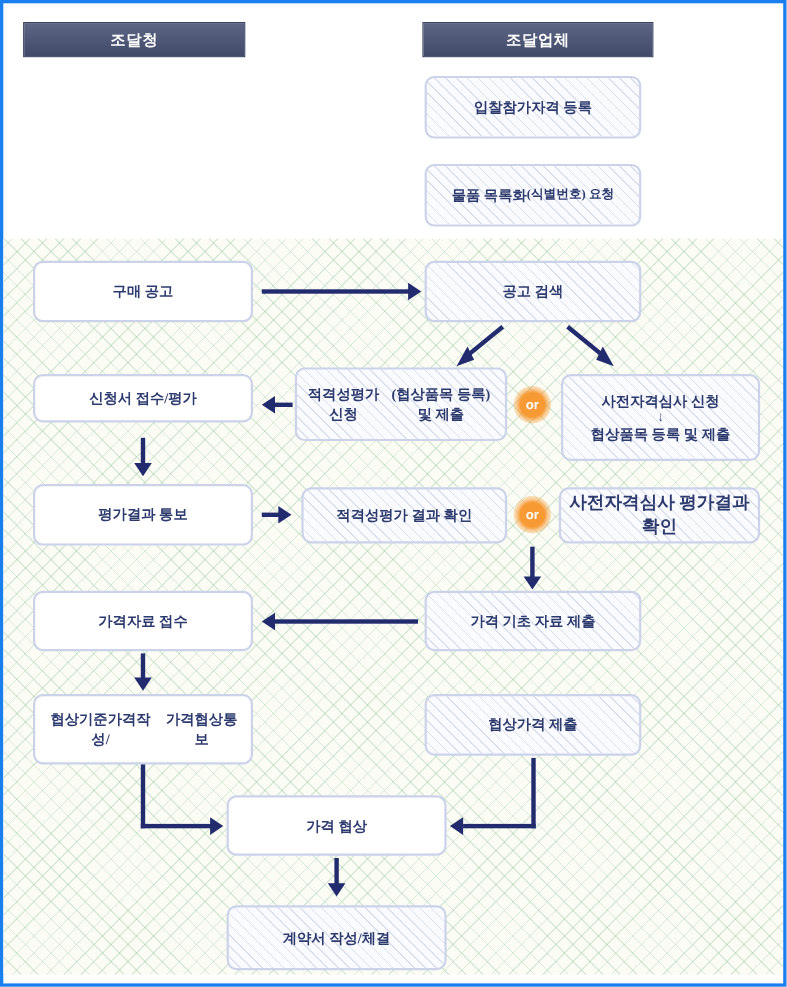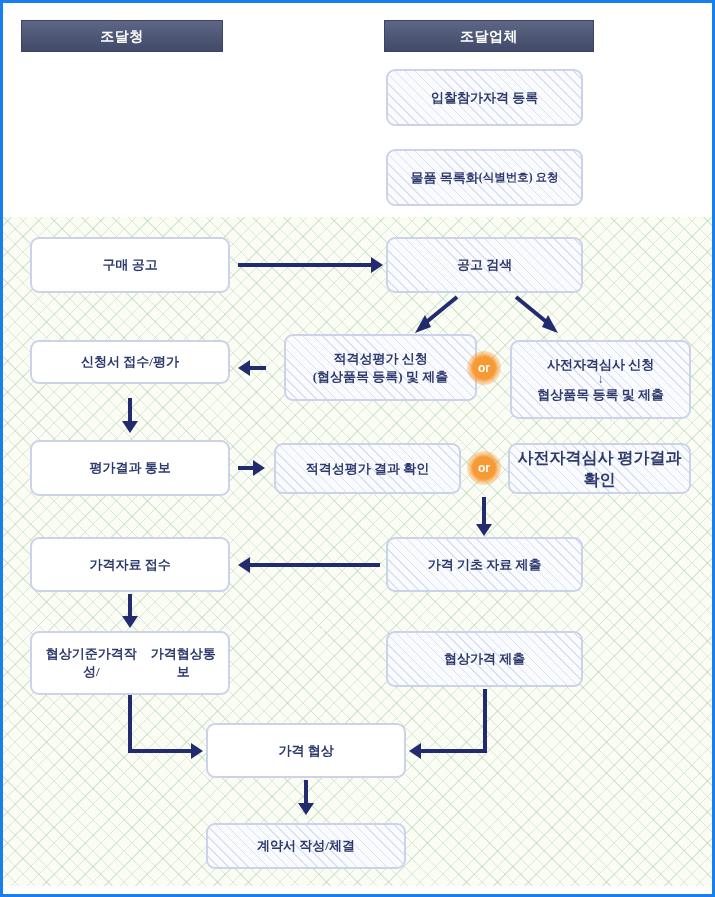--- a/index.html
+++ b/index.html
@@ -136,21 +136,21 @@
 
   <svg class="diag" style="left:404px;top:290px;" width="58" height="44" viewBox="0 0 58 44">
     <line x1="50" y1="4" x2="17" y2="31" stroke="#222b6e" stroke-width="4"></line>
     <polygon points="8,40 24,34 18,22" fill="#222b6e"></polygon>
   </svg>
   <svg class="diag" style="left:505px;top:290px;" width="58" height="44" viewBox="0 0 58 44">
     <line x1="8" y1="4" x2="41" y2="31" stroke="#222b6e" stroke-width="4"></line>
     <polygon points="50,40 34,34 40,22" fill="#222b6e"></polygon>
   </svg>
 
-  <div class="box hatch" style="left:265px;top:331px;width:193px;height:67px;flex-direction:column;margin-left:16px;">
+  <div class="box hatch" style="left:265px;top:331px;width:193px;height:67px;">
     <span>적격성평가 신청</span>
     <span>(협상품목 등록) 및 제출</span>
   </div>
 
   <div class="orbadge" style="left:464px;top:348px;">
     <span>or</span>
   </div>
 
   <div class="box hatch" style="left:507px;top:337px;width:181px;height:79px;flex-direction:column;">
     <span>사전자격심사 신청</span>
@@ -221,17 +221,17 @@
   <div class="lineH" style="left:418px;top:746px;width:66px;"></div>
   <div class="tipL" style="left:406px;top:740px;"></div>
 
   <div class="box" style="left:203px;top:720px;width:200px;height:55px;">
     <span>가격 협상</span>
   </div>
 
   <div class="lineV" style="left:301px;top:777px;height:25px;"></div>
   <div class="tipD" style="left:295px;top:800px;"></div>
 
-  <div class="box hatch" style="left:203px;top:820px;width:200px;height:46px;">
+  <div class="box hatch" style="left:203px;top:820px;width:200px;height:59px;">
     <span>계약서 작성/체결</span>
   </div>
 
 </div>
 
 </body></html>

